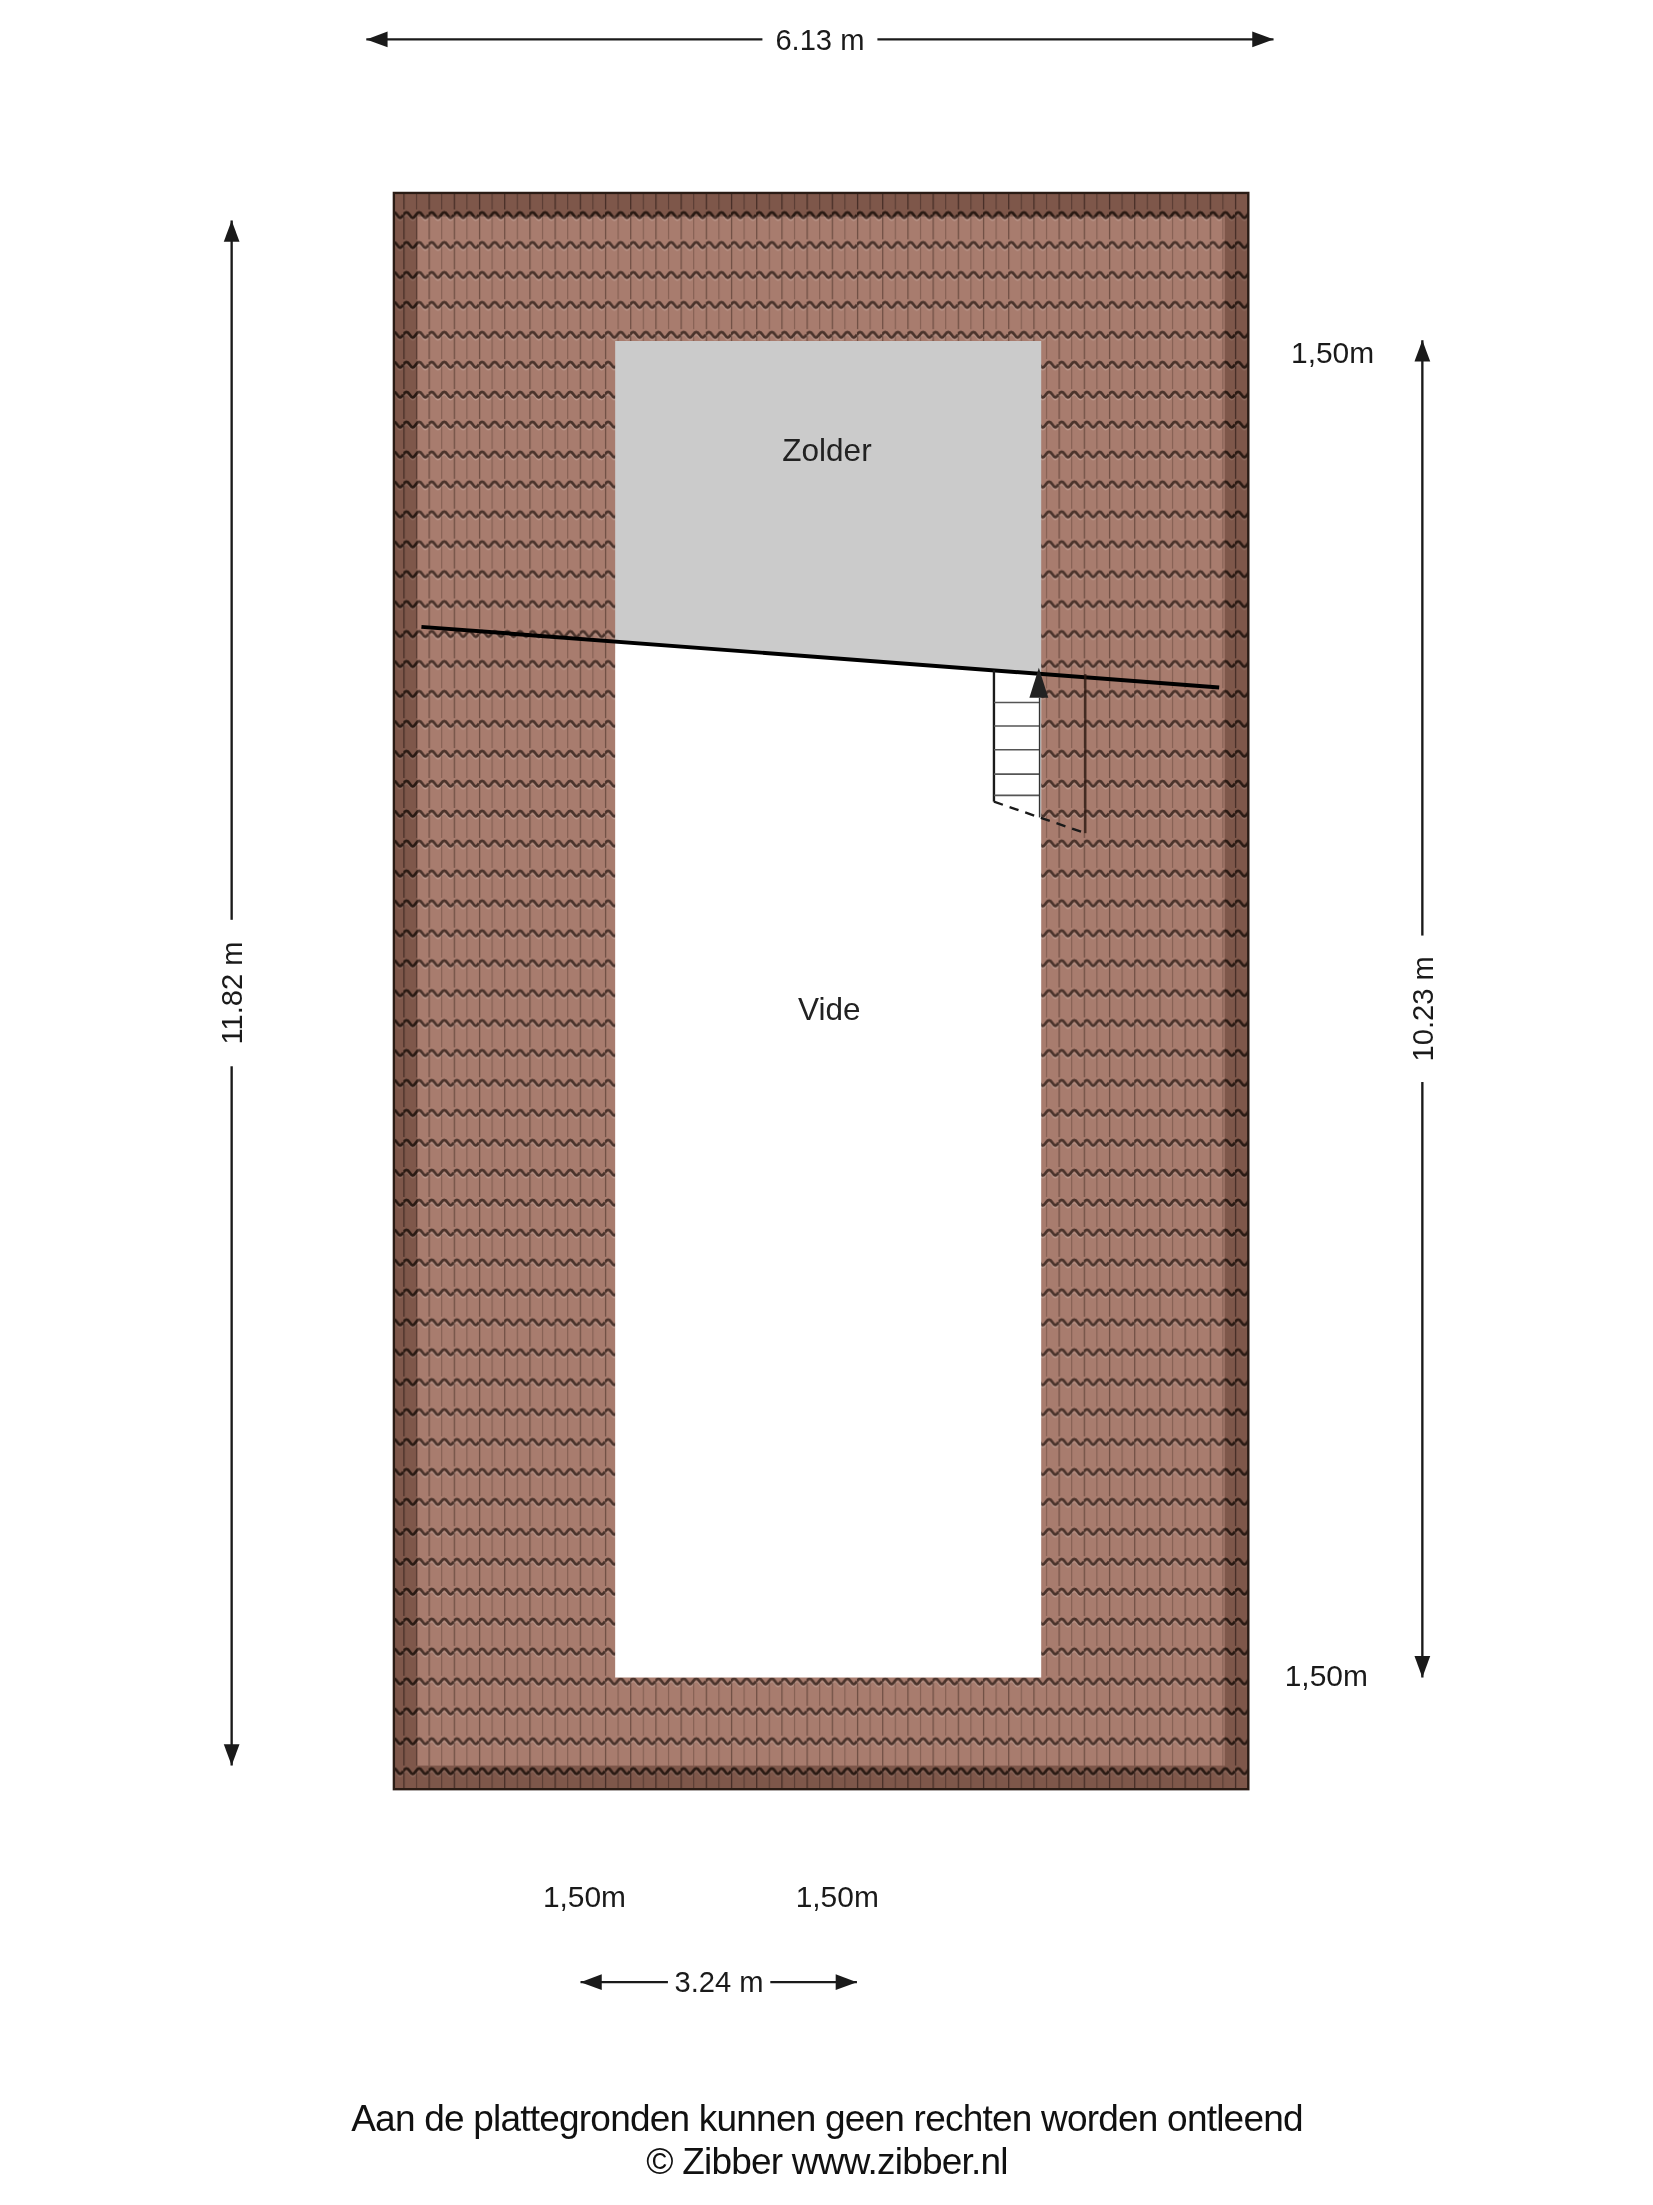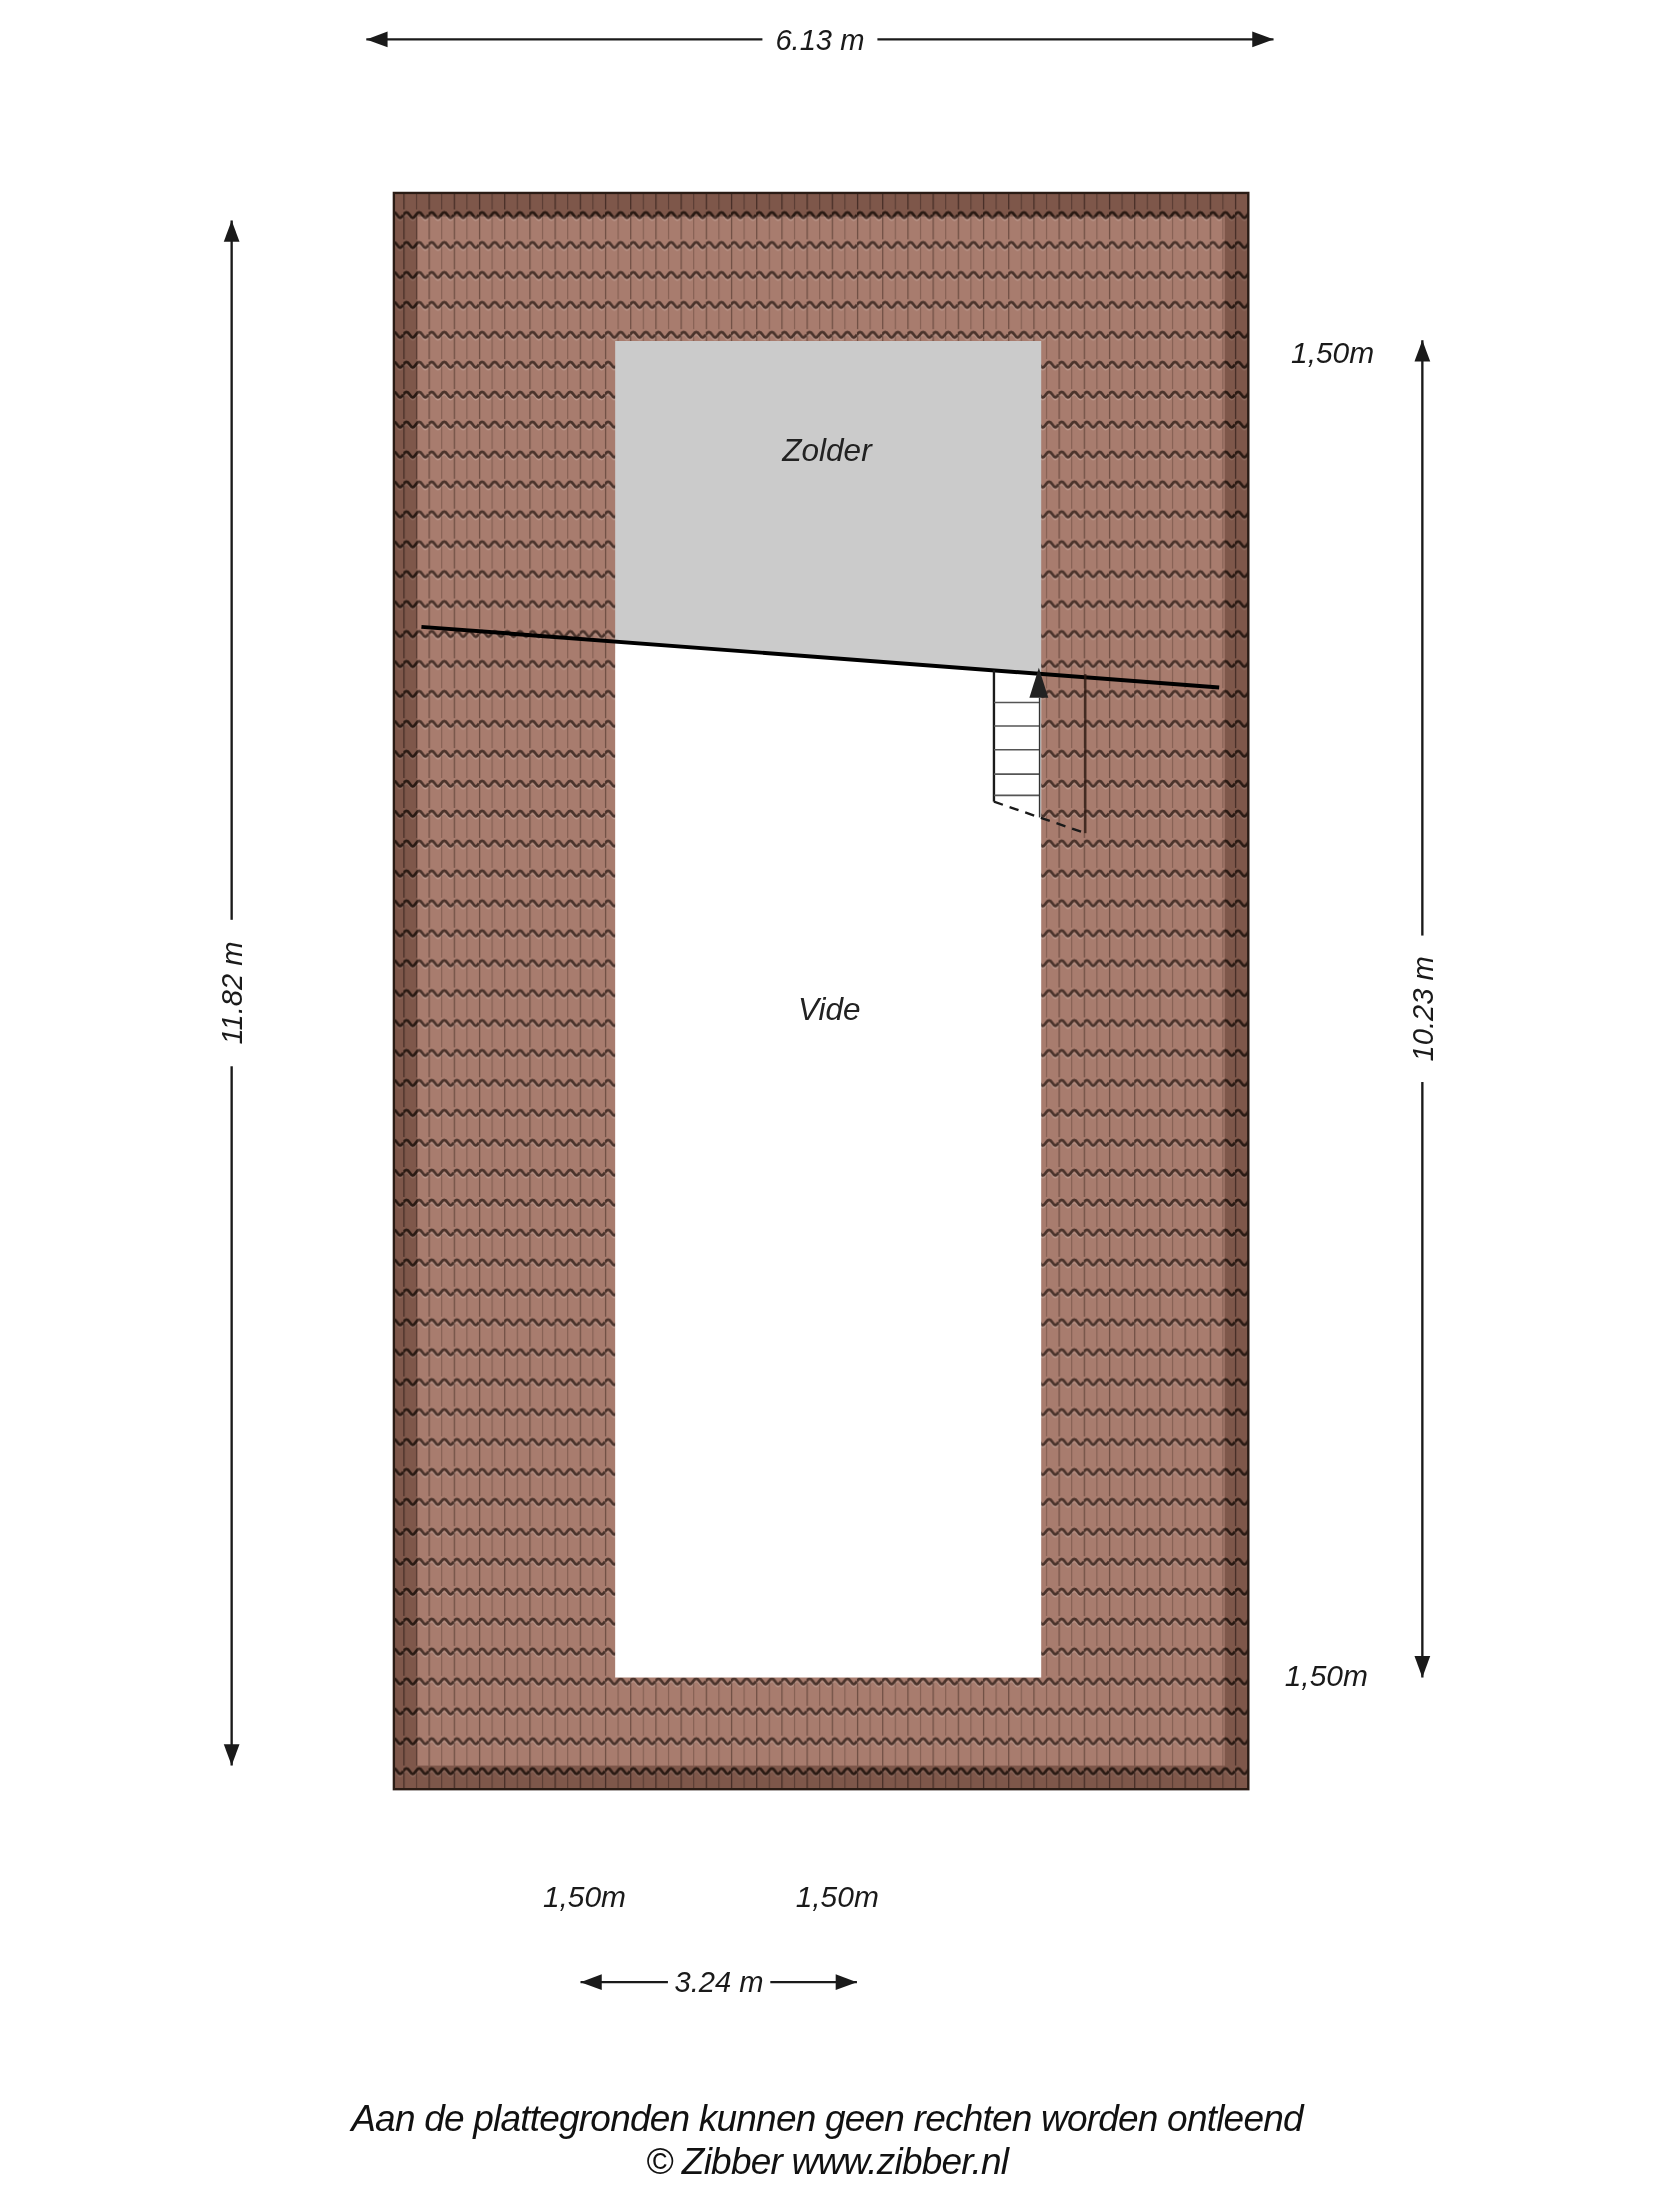--- a/index.html
+++ b/index.html
@@ -6,21 +6,20 @@
     margin: 0;
     padding: 0;
     background: #ffffff;
   }
   .page {
     position: relative;
     width: 1654px;
     height: 2205px;
     background: #ffffff;
     font-family: "Liberation Sans", sans-serif;
-    font-style: italic;
   }
   svg { display: block; }
   .dim-text {
     font-family: "Liberation Sans", sans-serif;
     font-size: 37px;
     fill: #1a1a1a;
   }
   .marker-text {
     font-family: "Liberation Sans", sans-serif;
     font-size: 38px;

